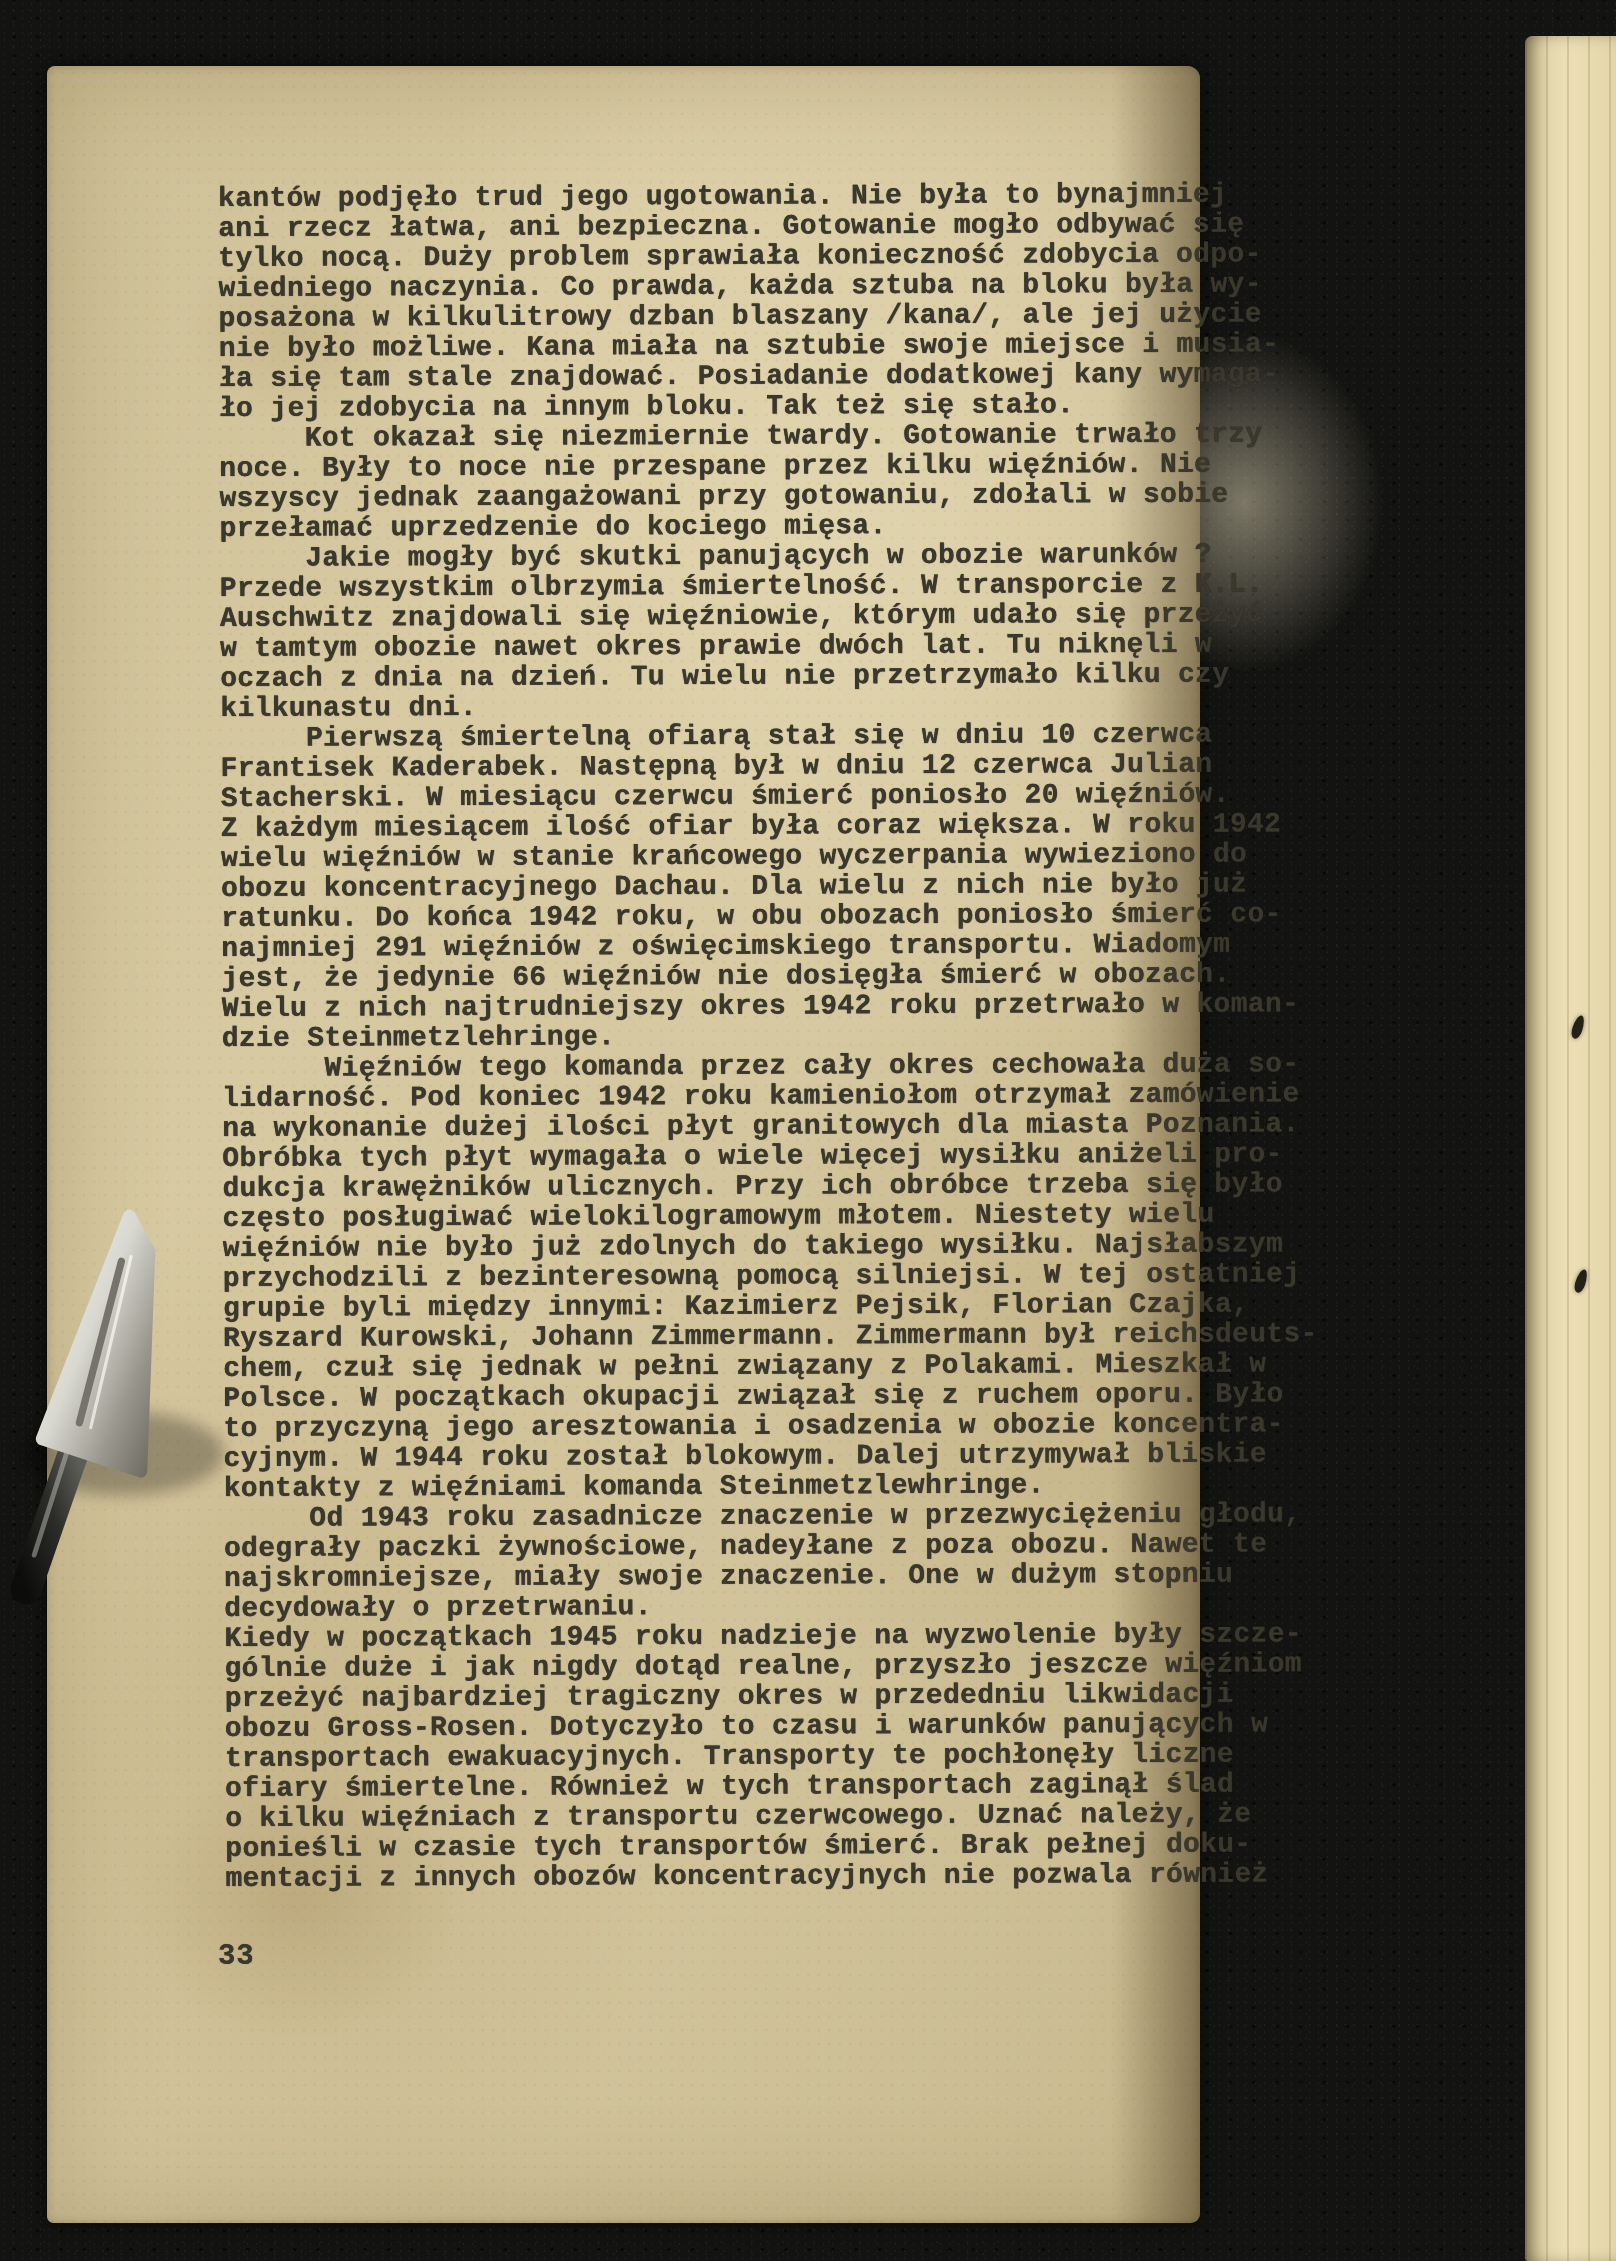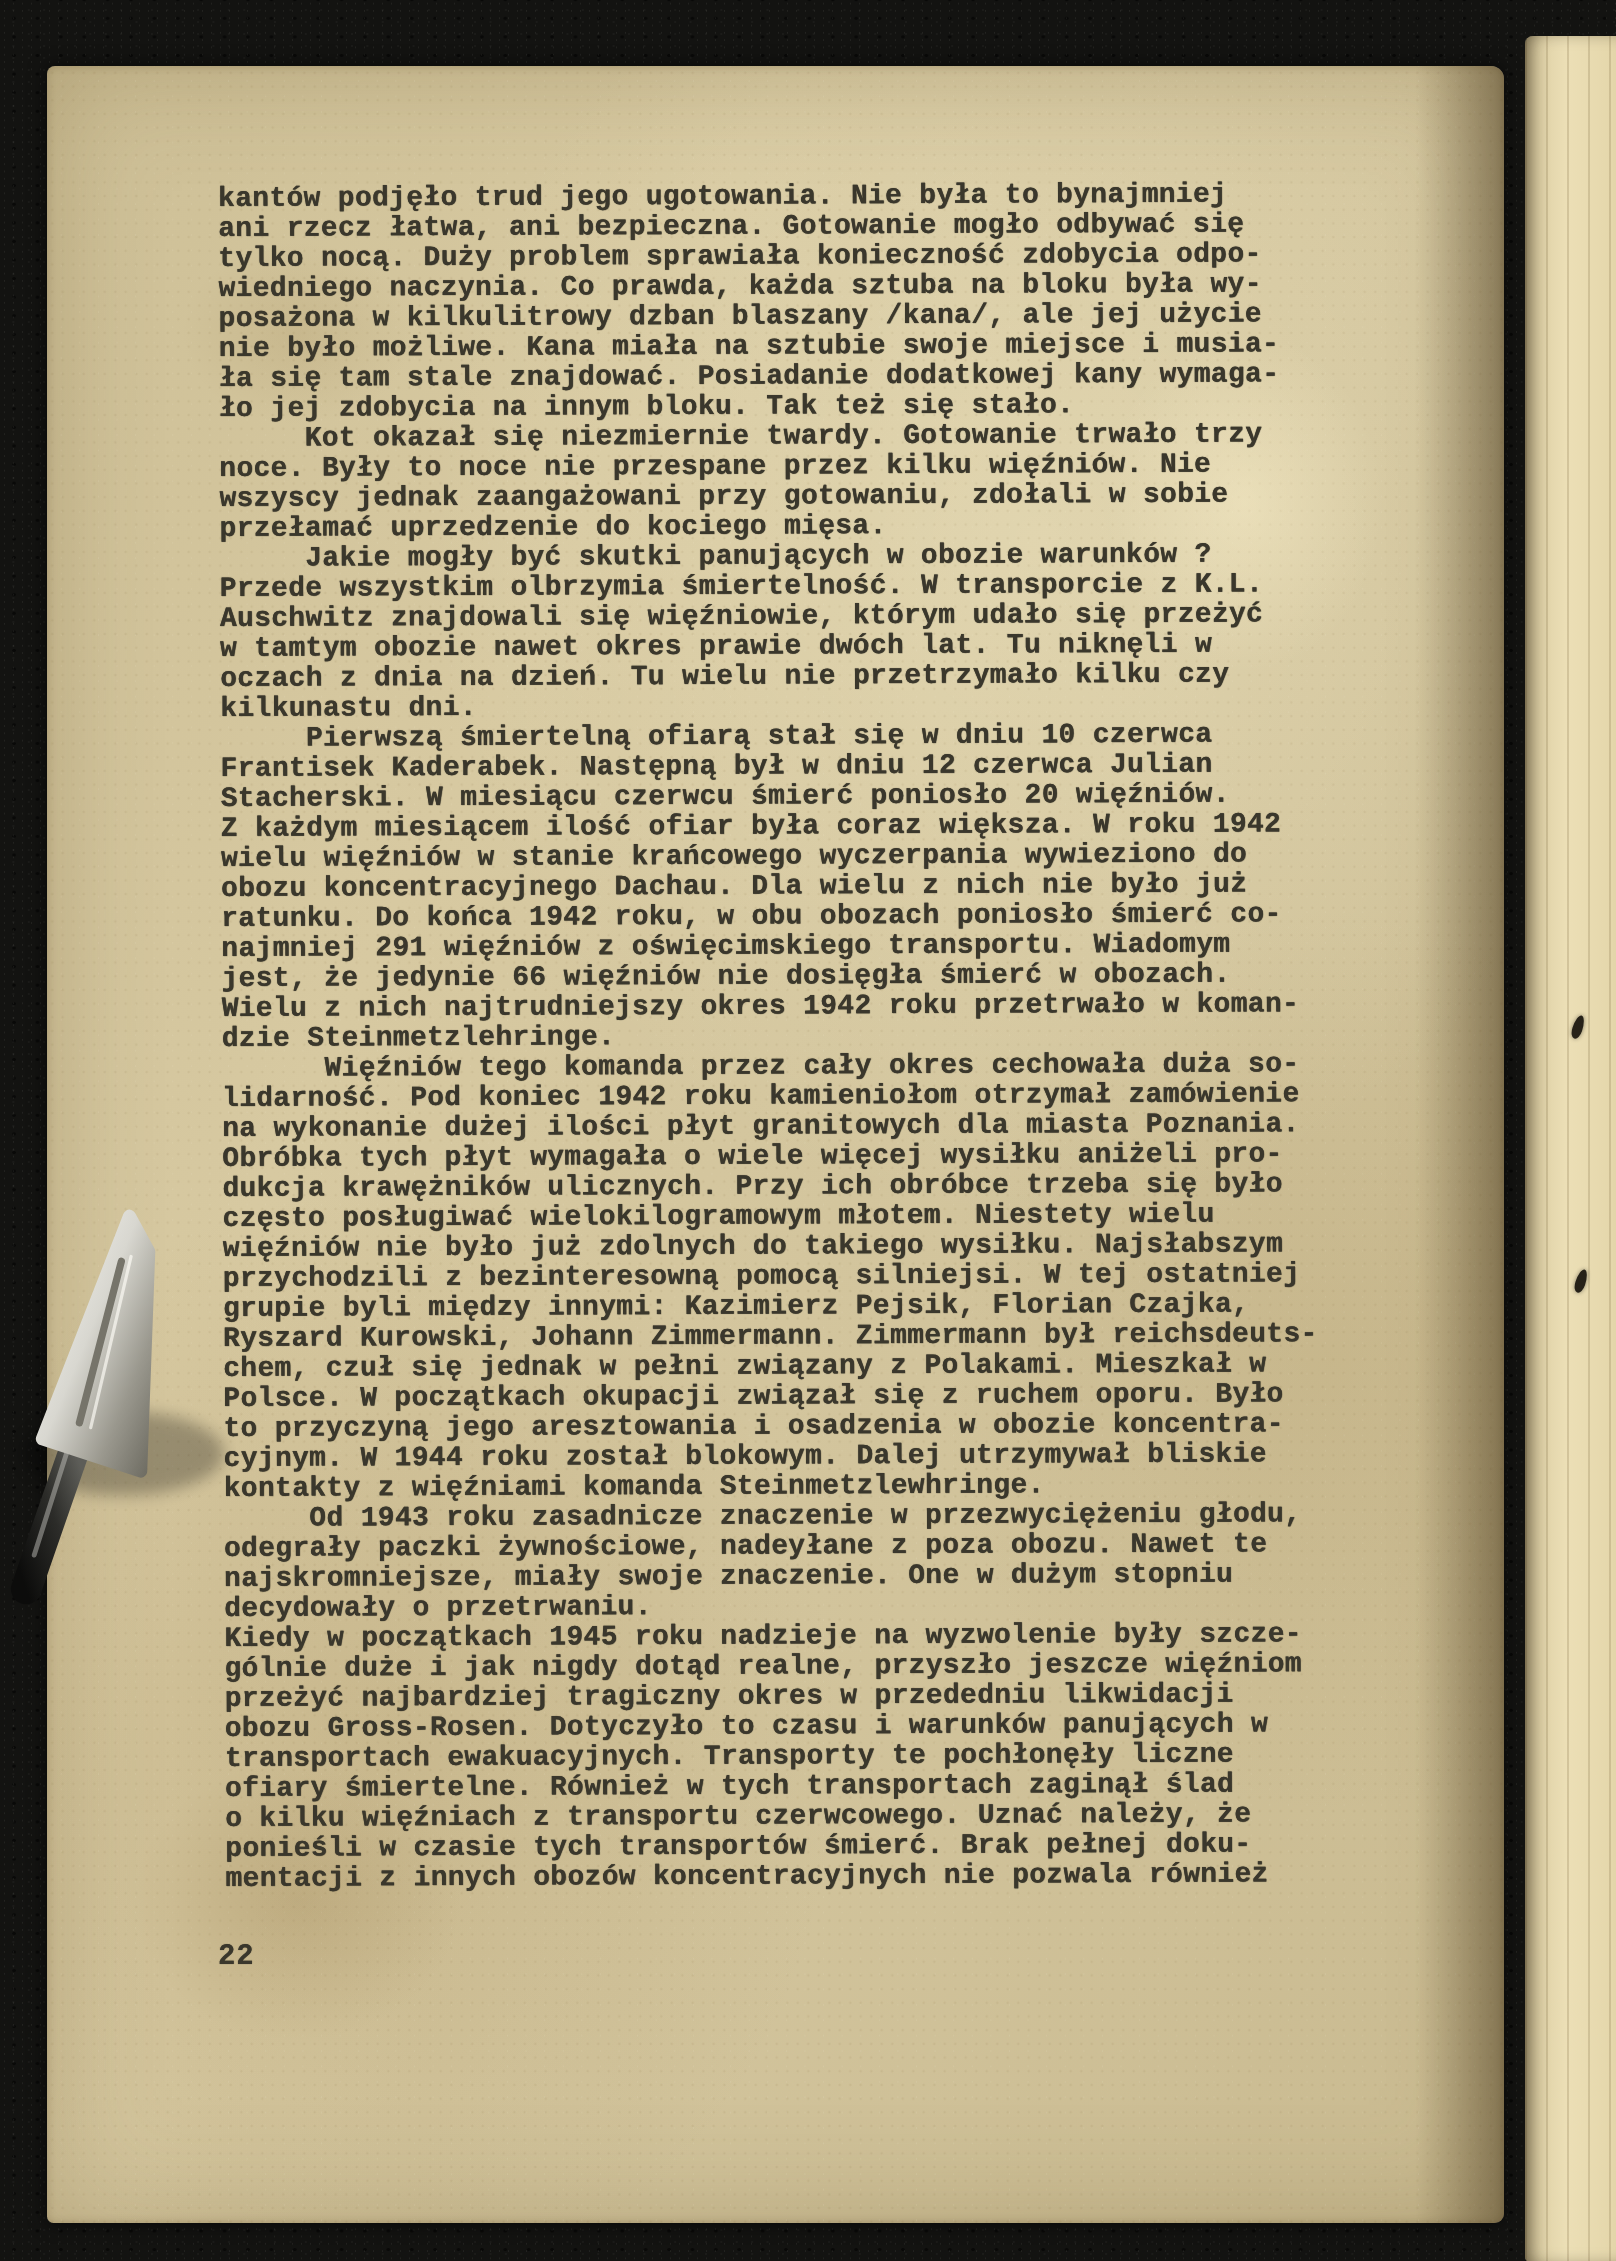--- a/index.html
+++ b/index.html
@@ -21,21 +21,21 @@
     background:
       repeating-linear-gradient(90deg, rgba(70,55,25,0.45) 0 1.6px, rgba(255,250,230,0.25) 1.6px 5.7px),
       linear-gradient(to right, #261f15, #b7a87f 40%, #ead fb 0),
       linear-gradient(to right, #261f15, #b7a87f 38%, #ece0bc 68%, #8d7f5c 100%);
     border-radius: 11.3px 0 0 9.7px;
     opacity:0.95;
   }
 
   
   .page{
-    position:absolute; left:47px; top:66px; width:1457px; height:2157px;
+    position:absolute; left:47px; top:66px; width:1153px; height:2157px;
     background:
       radial-gradient(ellipse 60% 45% at 68% 22%, rgba(255,248,215,0.30), transparent 70%),
       radial-gradient(ellipse 50% 40% at 22% 78%, rgba(150,122,70,0.20), transparent 65%),
       radial-gradient(ellipse 45% 35% at 88% 60%, rgba(165,140,88,0.18), transparent 60%),
       linear-gradient(115deg, #cdbf96 0%, #d7c9a1 30%, #d2c49c 60%, #c9ba90 100%);
     border-radius: 8px 13px 9.7px 6.5px;
     box-shadow:
       inset 0 0 113px rgba(110,88,45,0.30),
       inset 0 0 8px rgba(70,52,20,0.25),
       0 0 18px rgba(0,0,0,0.65);
@@ -166,21 +166,21 @@
 Kiedy w początkach 1945 roku nadzieje na wyzwolenie były szcze-
 gólnie duże i jak nigdy dotąd realne, przyszło jeszcze więźniom
 przeżyć najbardziej tragiczny okres w przededniu likwidacji
 obozu Gross-Rosen. Dotyczyło to czasu i warunków panujących w
 transportach ewakuacyjnych. Transporty te pochłonęły liczne
 ofiary śmiertelne. Również w tych transportach zaginął ślad
 o kilku więźniach z transportu czerwcowego. Uznać należy, że
 ponieśli w czasie tych transportów śmierć. Brak pełnej doku-
 mentacji z innych obozów koncentracyjnych nie pozwala również</div>
 
-    <div class="page-number">22</div>
+    <div class="page-number">33</div>
   </div>
 
   <div class="paper-clip">
     <svg viewBox="0 0 280 510" width="226" height="412">
       <defs>
         <linearGradient id="clipHead" x1="0" y1="0" x2="1" y2="1">
           <stop offset="0" stop-color="#fbfaf6"></stop>
           <stop offset="0.45" stop-color="#d8d7d0"></stop>
           <stop offset="0.75" stop-color="#9a988e"></stop>
           <stop offset="1" stop-color="#6e6c62"></stop>

